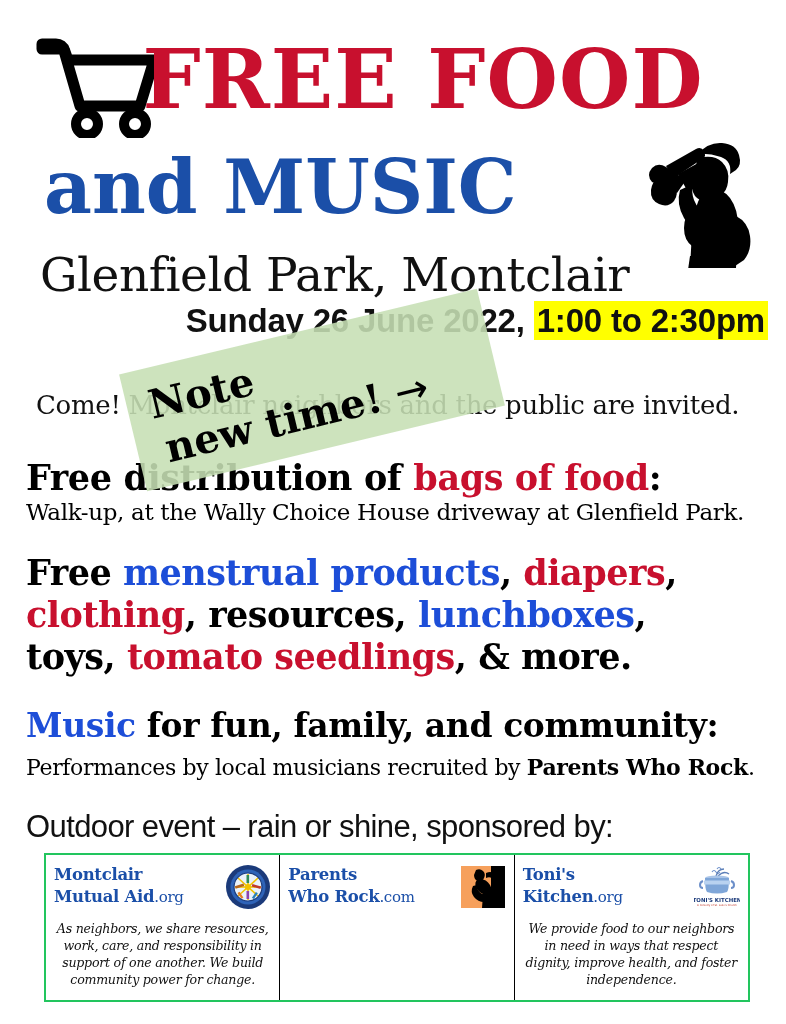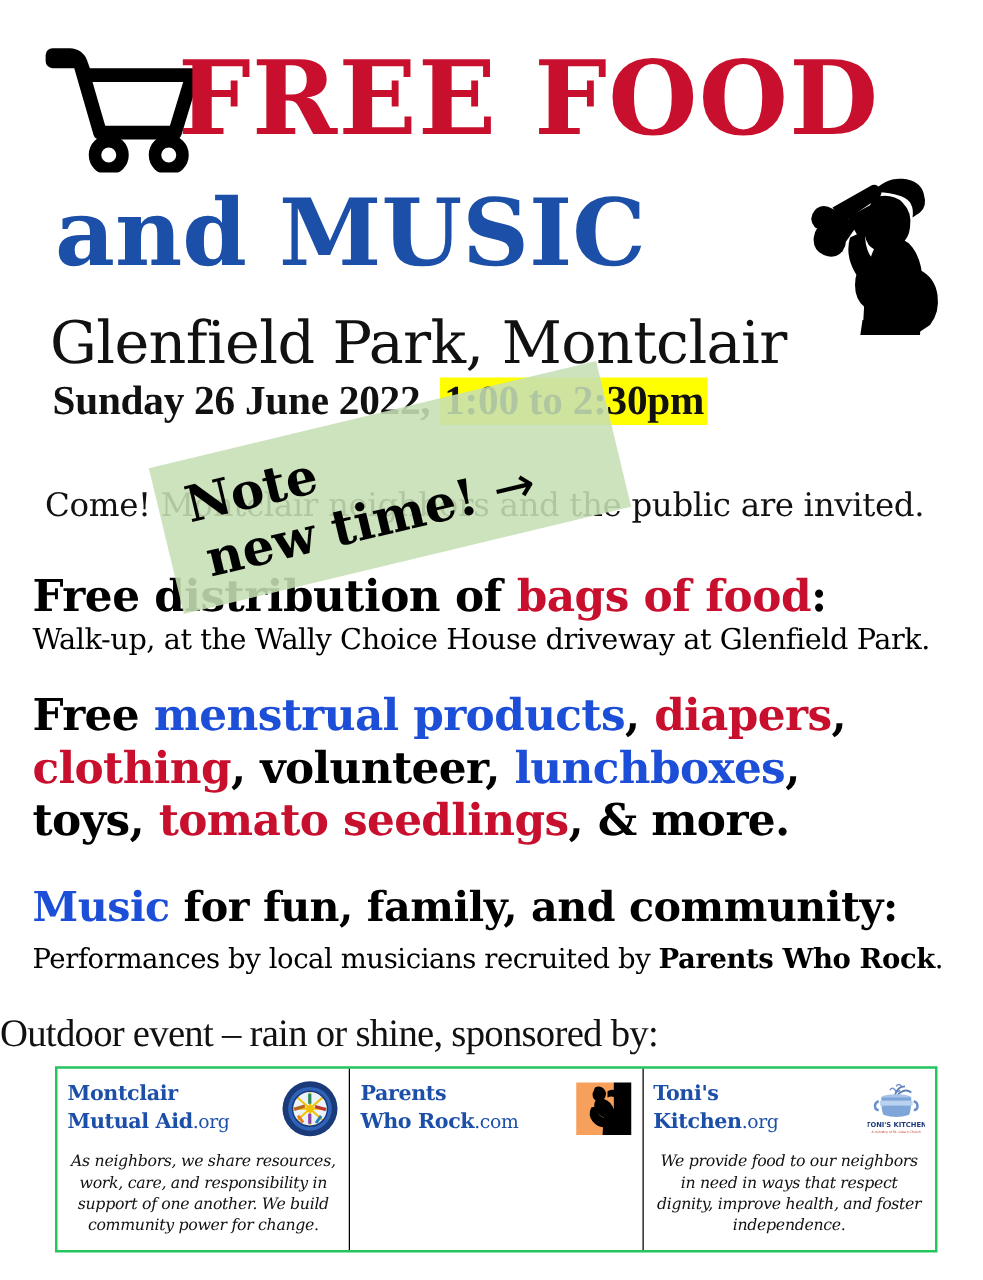--- a/index.html
+++ b/index.html
@@ -82,27 +82,28 @@
     font-size: 47px;
     line-height: 1.08;
     letter-spacing: -0.5px;
     color: #111111;
     white-space: nowrap;
     margin-left: 22px;
   }
   .date-line {
     margin-top: 2px;
     margin-left: 24px;
-    font-family: Liberation Serif, serif;
+    font-family: Liberation Sans, sans-serif;
     font-weight: 700;
     font-size: 33px;
     line-height: 1.1;
     letter-spacing: -0.2px;
     white-space: nowrap;
     color: #111111;
+    text-align: right;
   }
   .time-hl {
     background: #FFFF00;
     padding: 1px 3px;
   }
 
   
   .sticker {
     position: absolute;
     left: 128px;
@@ -191,21 +192,22 @@
     margin-top: 12px;
     font-family: "DejaVu Serif", serif;
     font-size: 22px;
     line-height: 1.1;
     letter-spacing: -0.35px;
     white-space: nowrap;
   }
 
   .outdoor-line {
     margin-top: 30px;
-    font-family: Liberation Serif, serif;
+    margin-left: 26px;
+    font-family: Liberation Sans, sans-serif;
     font-size: 31px;
     line-height: 1.05;
     letter-spacing: -0.6px;
     color: #111111;
     white-space: nowrap;
   }
 
   .red  { color: #C8102E; }
   .blue { color: #1d4ed8; }
   .blk  { color: #000000; }
@@ -331,21 +333,21 @@
 
   <div class="section">
     <div class="head-food">
       <span class="blk">Free distribution of </span><span class="red">bags of food</span><span class="blk">:</span>
     </div>
     <div class="sub-food">Walk-up, at the Wally Choice House driveway at Glenfield Park.</div>
   </div>
 
   <div class="section head-items">
     <span class="ln"><span class="blk">Free </span><span class="blue">menstrual products</span><span class="blk">, </span><span class="red">diapers</span><span class="blk">,</span></span>
-    <span class="ln"><span class="red">clothing</span><span class="blk">, volunteer, </span><span class="blue">lunchboxes</span><span class="blk">,</span></span>
+    <span class="ln"><span class="red">clothing</span><span class="blk">, resources, </span><span class="blue">lunchboxes</span><span class="blk">,</span></span>
     <span class="ln"><span class="blk">toys, </span><span class="red">tomato seedlings</span><span class="blk">, &amp; more.</span></span>
   </div>
 
   <div class="section">
     <div class="head-music">
       <span class="blue">Music</span><span class="blk"> for fun, family, and community:</span>
     </div>
     <div class="sub-music">
       <span>Performances by local musicians recruited by </span><strong>Parents Who Rock</strong><span>.</span>
     </div>

